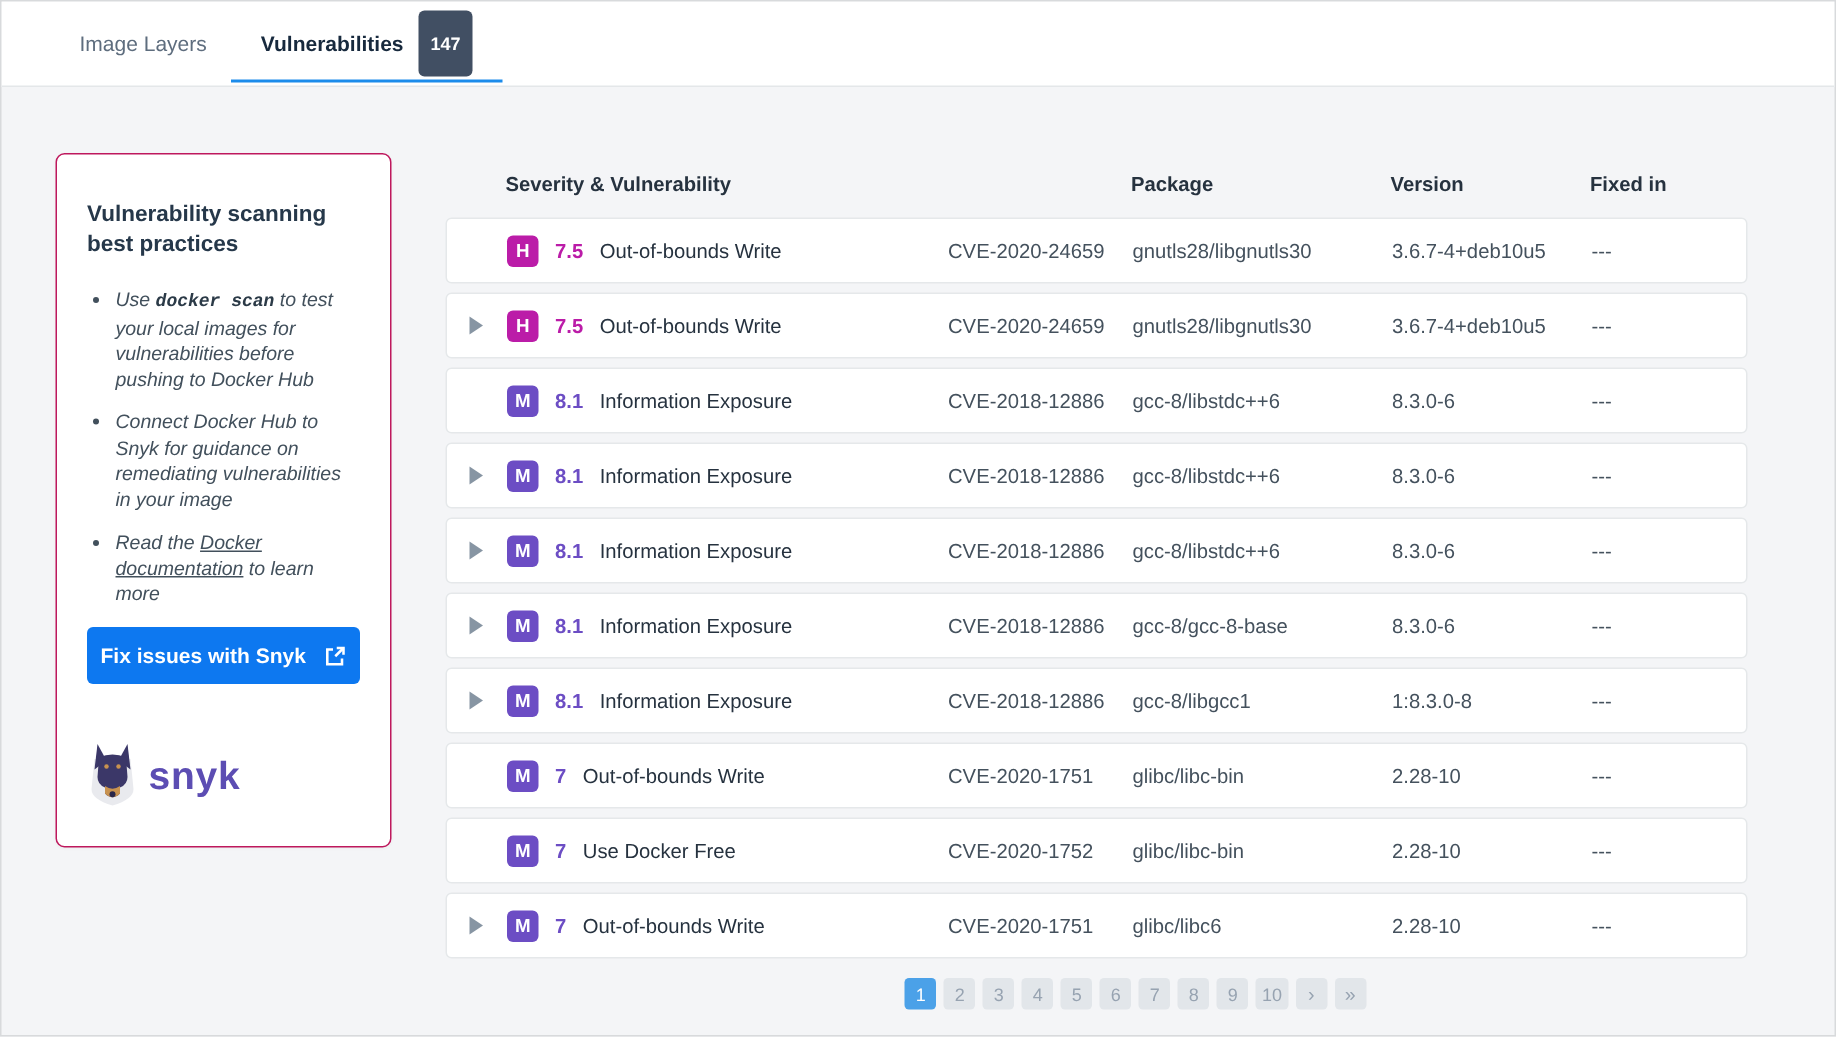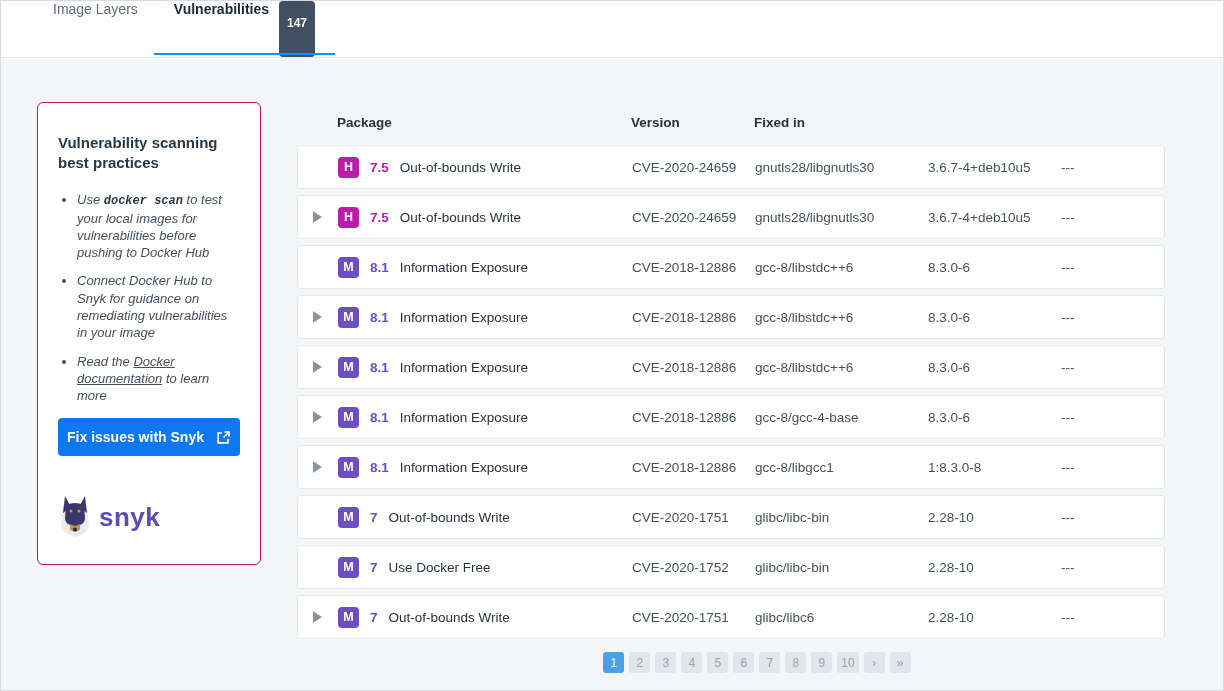--- a/index.html
+++ b/index.html
@@ -7,21 +7,21 @@
   body {
     width:1224px; height:691px; position:relative; overflow:hidden;
     background:#F4F5F7;
     border:1px solid #D8DADC;
     font-family:"Liberation Sans","DejaVu Sans",sans-serif;
     color:#44515D;
   }
   
   .topbar { height:57px; background:#FFFFFF; border-bottom:1px solid #E4E7E9;
             display:flex; align-items:stretch; padding-left:52px; }
-  .tab { display:flex; font-size:14px; color:#5E6D7E;
+  .tab { display:flex; align-items:center; font-size:14px; color:#5E6D7E;
          position:relative; cursor:pointer; }
   .tab.inactive { margin-right:16px; }
   .tab.active { padding:0 20px; color:#17293D; font-weight:700; }
   .tab.active::after { content:""; position:absolute; left:0; right:0; bottom:2px;
          height:2px; background:var(--accent-blue); }
   .count-badge { background:#414F63; color:#fff; font-size:12px; font-weight:600;
          border-radius:4px; padding:15px 8px; margin-left:10px; line-height:1.2; }
   
   .main { display:flex; align-items:flex-start; padding:44px 0 0 36px; }
   
@@ -113,20 +113,21 @@
         <circle cx="21" cy="15" r="1.5" fill="#C8924F"></circle>
         <path d="M12 28 Q17 31.5 22 28 L22 33 Q17 38 12 33 Z" fill="#C8924F"></path>
         <circle cx="17" cy="33.5" r="2" fill="#2A2749"></circle>
       </svg>
       <span class="word">snyk</span>
     </div>
   </div>
 
   <div class="table-area">
     <div class="thead">
+      <div class="h-sev">Severity &amp; Vulnerability</div>
       <div></div>
       <div>Package</div>
       <div>Version</div>
       <div>Fixed in</div>
     </div>
     <div>
   <div class="row">
     <div class="exp"></div>
     <div class="sevcell">
       <span class="sev-badge H">H</span>
@@ -200,21 +201,21 @@
   <div class="row">
     <div class="exp">
             <span class="tri"></span>
           </div>
     <div class="sevcell">
       <span class="sev-badge M">M</span>
       <span class="score M">8.1</span>
       <span class="vname">Information Exposure</span>
     </div>
     <div class="cve">CVE-2018-12886</div>
-    <div class="pkg">gcc-8/gcc-4-base</div>
+    <div class="pkg">gcc-8/gcc-8-base</div>
     <div class="ver">8.3.0-6</div>
     <div class="fix">---</div>
   </div>
 
   <div class="row">
     <div class="exp">
             <span class="tri"></span>
           </div>
     <div class="sevcell">
       <span class="sev-badge M">M</span>

